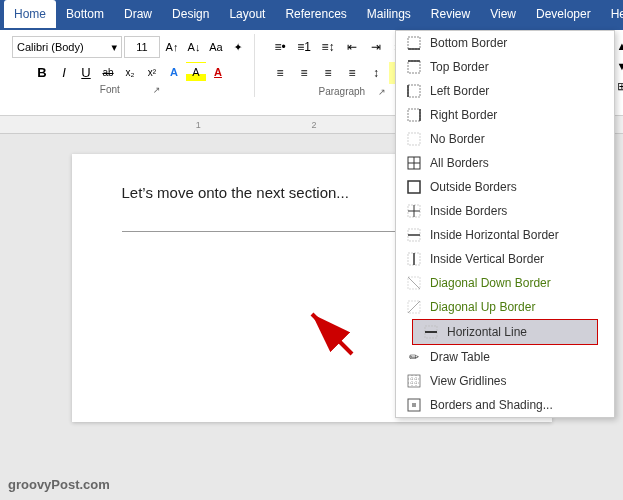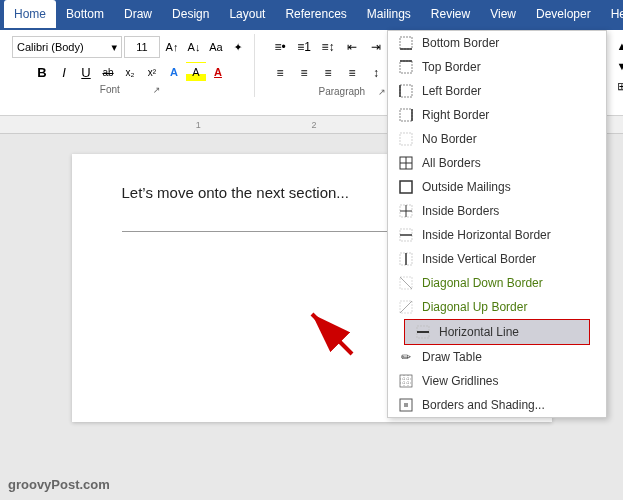--- a/index.html
+++ b/index.html
@@ -40,21 +40,21 @@
     .doc-area { background: #e8e8e8; height: calc(500px - 30px - 86px - 18px); display: flex; justify-content: center; padding-top: 20px; overflow: hidden; }
     .doc-page { background: #fff; width: 480px; height: 268px; box-shadow: 0 1px 4px rgba(0,0,0,0.2); padding: 30px 50px; position: relative; }
     .doc-text { font-size: 15px; color: #222; margin-bottom: 30px; }
     .doc-hr { border: none; border-top: 1px solid #999; width: 100%; margin-top: 10px; }
 
     
     .arrow-container { position: absolute; left: 220px; top: 130px; }
     .arrow-svg { width: 80px; height: 80px; }
 
     
-    .dropdown-menu { position: absolute; right: 16px; top: 30px; width: 220px; background: #fff; border: 1px solid #ccc; box-shadow: 2px 2px 6px rgba(0,0,0,0.2); z-index: 100; }
+    .dropdown-menu { position: absolute; right: 8px; top: 30px; width: 220px; background: #fff; border: 1px solid #ccc; box-shadow: 2px 2px 6px rgba(0,0,0,0.2); z-index: 100; }
     .dropdown-item { display: flex; align-items: center; gap: 8px; padding: 4px 10px; cursor: pointer; font-size: 12px; color: #333; }
     .dropdown-item.highlighted { background: #d0d0d8; border: 1px solid #cc0000; margin: 0 16px; }
     .dropdown-item.disabled { color: #4d7c0f; cursor: default; text-align: center; }
     .dropdown-icon { width: 16px; height: 16px; flex-shrink: 0; display: flex; align-items: center; justify-content: center; }
 
     .watermark { position: fixed; bottom: 8px; left: 8px; font-size: 13px; color: #666; font-weight: bold; z-index: 200; }
 
     
     .ribbon-wrapper { position: relative; }
     .styles-section { display: flex; flex-direction: column; align-items: flex-start; border-right: 1px solid #e0e0e0; padding: 2px 6px; }
@@ -216,21 +216,21 @@
           </svg>
       </span>
       <span>All Borders</span>
     </div>
     <div class="dropdown-item">
       <span class="dropdown-icon">
         <svg width="14" height="14" viewBox="0 0 14 14">
             <rect x="1" y="1" width="12" height="12" fill="none" stroke="#333" stroke-width="1.5"></rect>
           </svg>
       </span>
-      <span>Outside Mailings</span>
+      <span>Outside Borders</span>
     </div>
     <div class="dropdown-item">
       <span class="dropdown-icon">
         <svg width="14" height="14" viewBox="0 0 14 14">
             <rect x="1" y="1" width="12" height="12" fill="none" stroke="#bbb" stroke-width="0.7" stroke-dasharray="2,1"></rect>
             <line x1="7" y1="1" x2="7" y2="13" stroke="#333" stroke-width="1"></line>
             <line x1="1" y1="7" x2="13" y2="7" stroke="#333" stroke-width="1"></line>
           </svg>
       </span>
       <span>Inside Borders</span>

